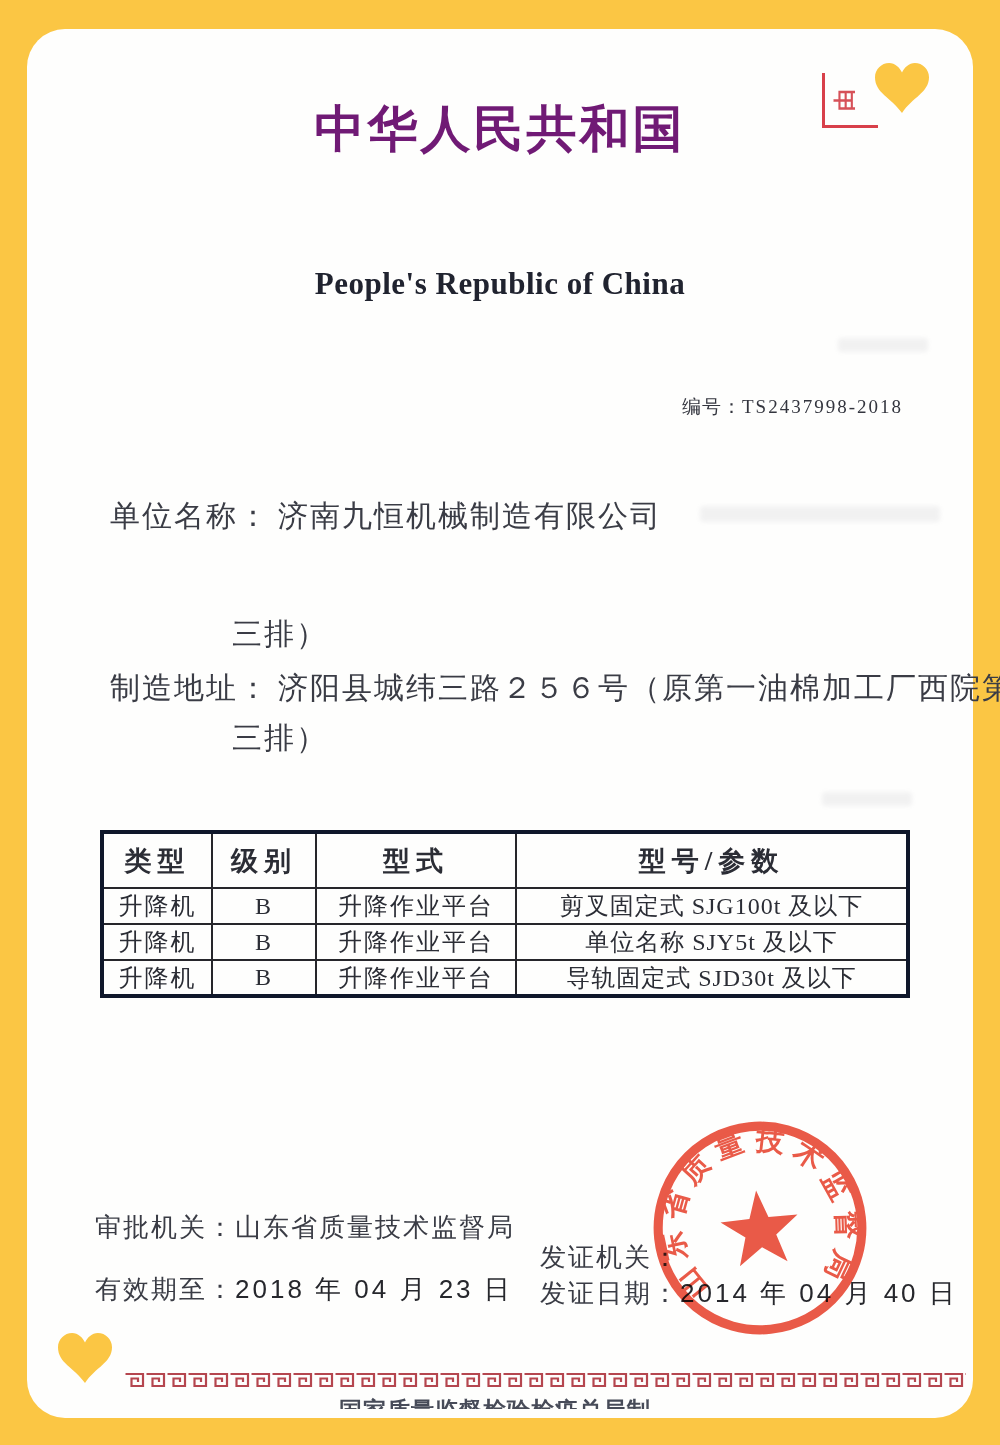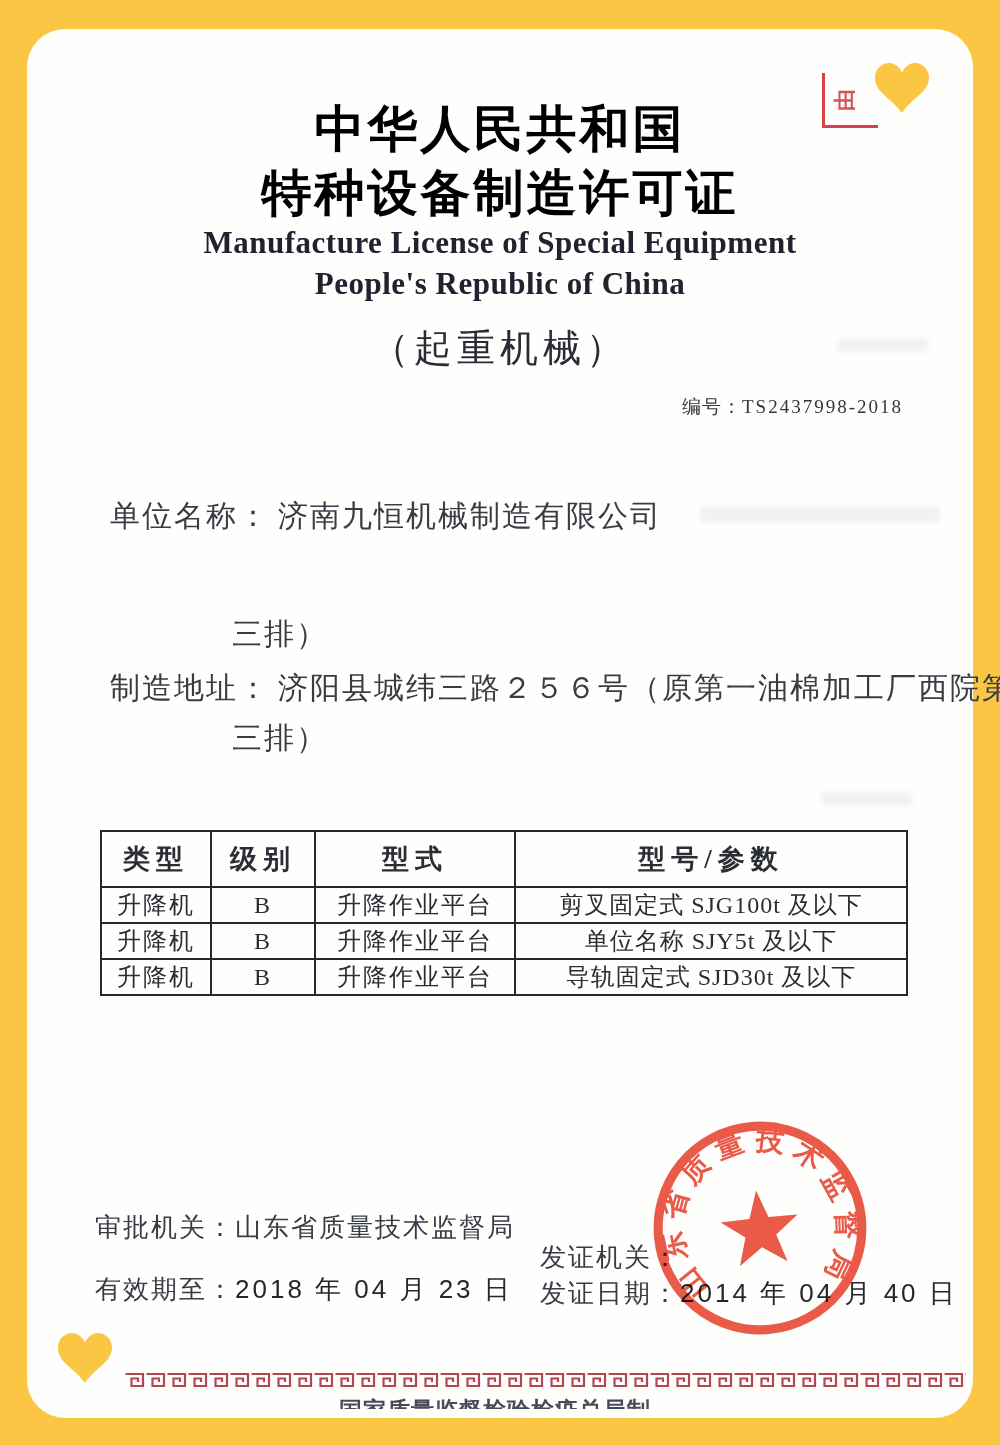--- a/index.html
+++ b/index.html
@@ -12,39 +12,39 @@
   }
   .sheet {
     position:absolute; left:27px; top:29px; width:946px; height:1389px;
     background:#FEFEFD; border-radius:38px;
   }
   .abs { position:absolute; }
   .center { left:0; width:1000px; text-align:center; }
 
   .title-cn {
     font-family:Liberation Serif, serif;
-    font-weight:700; font-size:50px; color:#000000; letter-spacing:3px;
+    font-weight:700; font-size:50px; color:#701a75; letter-spacing:3px;
   }
   .title-en {
     font-family:"Liberation Serif","DejaVu Serif",serif;
     font-weight:700; font-size:31px; color:#20232F; letter-spacing:0.5px;
   }
   .category {
     font-size:38px; color:#2A2C35; letter-spacing:5px; font-weight:500;
   }
   .serial { font-size:19px; color:#33353E; letter-spacing:1px; }
   .serial .num { font-family:"Liberation Serif","DejaVu Serif",serif; letter-spacing:2px; }
 
   .info-line { font-size:30px; color:#3A3C45; letter-spacing:2px; white-space:nowrap; }
   .info-line .lbl { margin-right:8px; }
   .intro { font-size:28px; color:#34363F; letter-spacing:2px; }
 
   table.lic {
     border-collapse:collapse; table-layout:fixed;
-    border:2px solid #0f172a; background:transparent;
+    border:4px solid #0f172a; background:transparent;
   }
   table.lic th, table.lic td {
     border:2px solid #26262B; text-align:center; vertical-align:middle;
     color:#2B2D35; overflow:hidden; white-space:nowrap;
   }
   table.lic th { font-size:27px; font-weight:600; letter-spacing:6px; height:56px; }
   table.lic td { font-size:24px; letter-spacing:2px; height:36px; font-weight:500; }
   table.lic td.model { letter-spacing:1px; }
 
   .foot-line { font-size:26px; color:#3A3C45; letter-spacing:2px; white-space:nowrap; }
@@ -80,24 +80,21 @@
 
 <div class="page">
 
   <div class="sheet"></div>
 
   <div class="abs smudge" style="left:838px; top:338px; width:90px; height:14px;"></div>
   <div class="abs smudge" style="left:700px; top:506px; width:240px; height:16px;"></div>
   <div class="abs smudge" style="left:822px; top:792px; width:90px; height:14px;"></div>
 
   <div class="abs center title-cn" style="top:96px;">中华人民共和国</div>
-  <div class="abs center title-cn" style="top:160px;">特种设备制造许可证</div>
-  <div class="abs center title-en" style="top:225px;">Manufacture License of Special Equipment</div>
   <div class="abs center title-en" style="top:266px;">People's Republic of China</div>
-  <div class="abs center category" style="top:323px;">（起重机械）</div>
 
   <div class="abs serial" style="top:394px; right:97px;">
     <span>编号：</span><span class="num">TS2437998-2018</span>
   </div>
 
   <div class="abs info-line" style="left:110px; top:496px;">
     <span class="lbl">单位名称：</span><span>济南九恒机械制造有限公司</span>
   </div>
   <div class="abs info-line" style="left:232px; top:614px;">三排）</div>
   <div class="abs info-line" style="left:110px; top:668px;">

